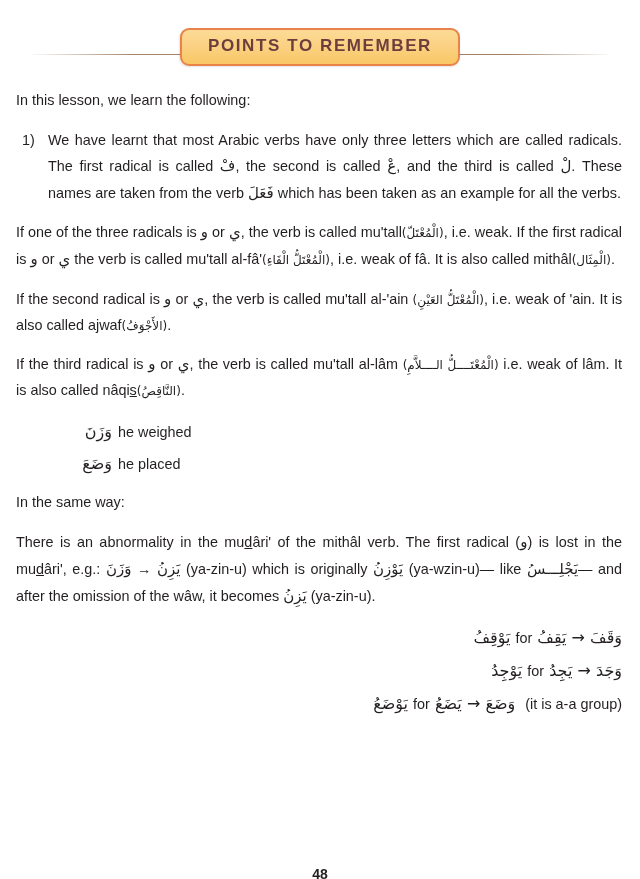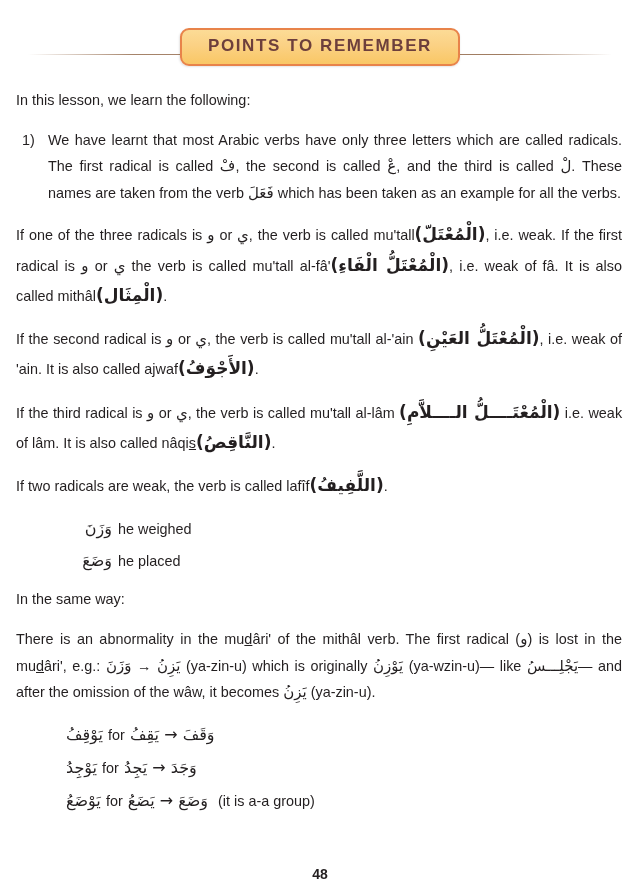--- a/index.html
+++ b/index.html
@@ -92,24 +92,23 @@
   }
 
   .ar {
     font-family: "DejaVu Sans", "Liberation Sans", sans-serif;
     font-size: 15px;
     direction: rtl;
     unicode-bidi: isolate;
   }
   .ar-sm {
     font-family: "DejaVu Sans", "Liberation Sans", sans-serif;
-    font-size: 17px;
-    direction: rtl;
-    unicode-bidi: isolate;
-    font-weight: bold;
+    font-size: 12px;
+    direction: rtl;
+    unicode-bidi: isolate;
   }
   .it { }
   .ul-d { text-decoration: underline; text-underline-offset: 1px; }
 
   
   .examples {
     margin: 2px 0 10px 0;
     padding: 0 0 0 44px;
     list-style: none;
   }
@@ -133,20 +132,21 @@
 
   .conj-list {
     margin: 2px 0 6px 0;
     padding: 0 0 0 50px;
     list-style: none;
   }
   .conj-row {
     font-size: 14.4px;
     line-height: 2.05;
     white-space: nowrap;
+    text-align: right;
   }
   .conj-rtl {
     font-family: "DejaVu Sans", "Liberation Sans", sans-serif;
     font-size: 16px;
     direction: rtl;
     unicode-bidi: isolate;
     display: inline-block;
   }
   .conj-rtl .lat {
     font-family: "Liberation Sans", sans-serif;
@@ -228,23 +228,20 @@
       <span class="ar">و</span>
       <span>or</span>
       <span class="ar">ي</span><span>, the verb is called</span>
       <span class="it">mu'tall al-lâm</span>
       <span class="ar-sm">(الْمُعْتَــــلُّ الــــلاَّمِ)</span>
       <span>i.e. weak of</span>
       <span class="it">lâm</span><span>. It is also called</span>
       <span class="it">nâqi</span><span class="it ul-d">s</span><span class="ar-sm">(النَّاقِصُ)</span><span>.</span>
     </p>
 
-    <p class="para last-line-left"><span>If two radicals are weak, the verb is called</span>
-      <span class="it">lafîf</span><span class="ar-sm">(اللَّفِيفُ)</span><span>.</span>
-    </p>
 
 
     <ul class="examples">
       <li class="example-row">
         <span class="ar-word">وَزَنَ</span><span class="gloss">he weighed</span>
       </li>
       <li class="example-row">
         <span class="ar-word">وَضَعَ</span><span class="gloss">he placed</span>
       </li>
     </ul>

